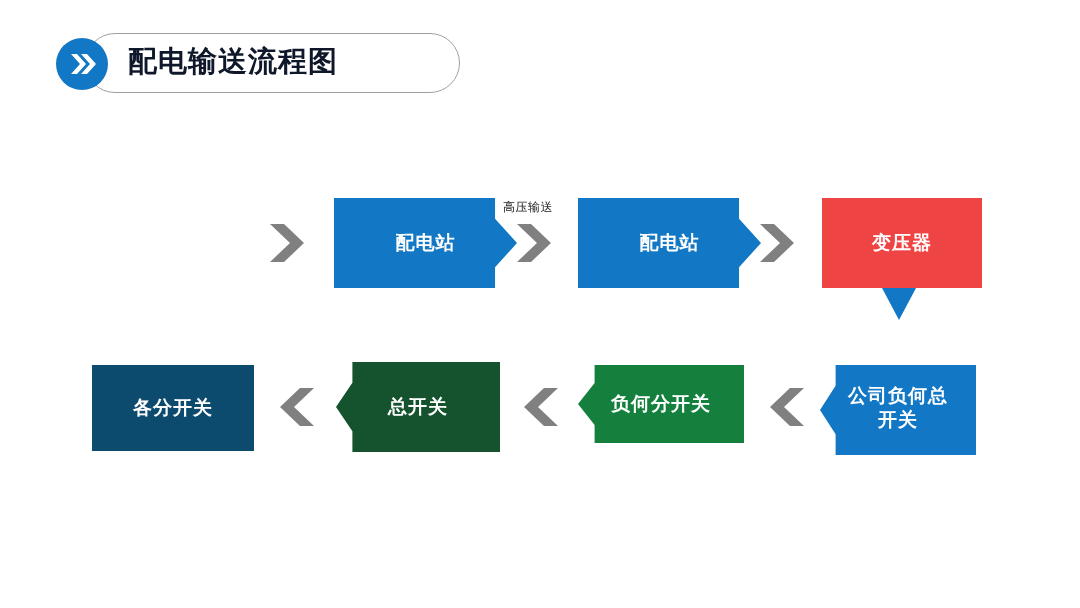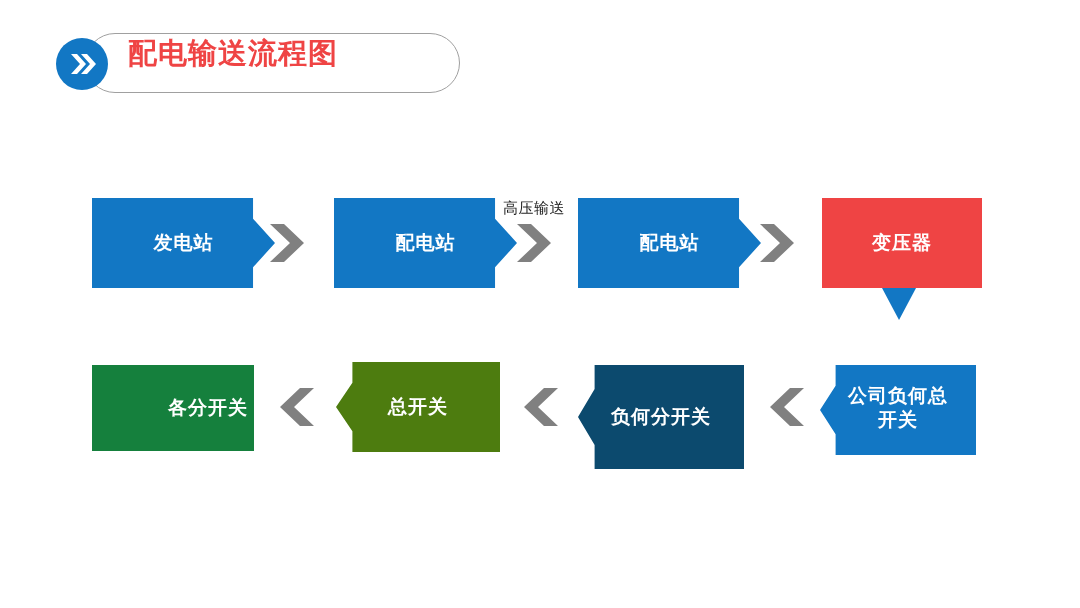--- a/index.html
+++ b/index.html
@@ -43,28 +43,28 @@
     border-radius: 50%;
     background: #1277c4;
     display: flex;
     align-items: center;
     justify-content: center;
   }
   #title-badge svg { display: block; }
   #title-text {
     position: absolute;
     left: 72px;
-    top: 0;
+    top: 11px;
     width: 300px;
     height: 40px;
     line-height: 40px;
-    font-family: Liberation Serif, serif;
+    font-family: Liberation Mono, monospace;
     font-size: 29px;
     font-weight: 700;
-    color: #ef4444;
+    color: #0f172a;
     letter-spacing: 1px;
     white-space: nowrap;
   }
 
   
   #flow {
     position: absolute;
     left: 0;
     top: 0;
     width: 1080px;
@@ -109,21 +109,21 @@
     border-top: 32px solid #1277c4;
   }
 
   .chev {
     position: absolute;
   }
   .chev svg { display: block; }
 
   .edge-label {
     position: absolute;
-    font-size: 15px;
+    font-size: 12px;
     font-weight: 400;
     color: #1d1d1d;
     letter-spacing: 0.5px;
     white-space: nowrap;
   }
 </style>
 </head>
 <body>
 
 <div id="title-bar">
@@ -132,23 +132,20 @@
     <svg width="30" height="26" viewBox="0 0 30 26" aria-hidden="true">
       <path d="M4 3 L13 13 L4 23 L10 23 L19 13 L10 3 Z" fill="#ffffff"></path>
       <path d="M14 3 L23 13 L14 23 L20 23 L29 13 L20 3 Z" fill="#ffffff"></path>
     </svg>
   </div>
   <div id="title-text">配电输送流程图</div>
 </div>
 
 <div id="flow">
 
-  <div class="node arrow-right" style="left:92px; top:198px; width:183px; height:90px; background:#1277c4;">
-    <span class="node-label">发电站</span>
-  </div>
 
   <div class="chev" style="left:266px; top:221px; width:46px; height:44px;">
     <svg width="46" height="44" viewBox="0 0 46 44" aria-hidden="true">
       <path d="M4 3 L24 22 L4 41 L18 41 L38 22 L18 3 Z" fill="#808080"></path>
     </svg>
   </div>
 
   <div class="node arrow-right" style="left:334px; top:198px; width:183px; height:90px; background:#1277c4;">
     <span class="node-label">配电站</span>
   </div>
@@ -169,41 +166,41 @@
     <svg width="46" height="44" viewBox="0 0 46 44" aria-hidden="true">
       <path d="M4 3 L24 22 L4 41 L18 41 L38 22 L18 3 Z" fill="#808080"></path>
     </svg>
   </div>
 
   <div class="node pointer-down" style="left:822px; top:198px; width:160px; height:90px; background:#ef4444;">
     <span class="node-label">变压器</span>
     <span class="down-tip"></span>
   </div>
 
-  <div class="node" style="left:92px; top:365px; width:162px; height:86px; background:#15803d;justify-content:flex-end;">
+  <div class="node" style="left:92px; top:365px; width:162px; height:86px; background:#0c4a6e;">
     <span class="node-label">各分开关</span>
   </div>
 
   <div class="chev" style="left:272px; top:385px; width:46px; height:44px;">
     <svg width="46" height="44" viewBox="0 0 46 44" aria-hidden="true">
       <path d="M42 3 L22 22 L42 41 L28 41 L8 22 L28 3 Z" fill="#808080"></path>
     </svg>
   </div>
 
-  <div class="node arrow-left" style="left:336px; top:362px; width:164px; height:90px; background:#4d7c0f;">
+  <div class="node arrow-left" style="left:336px; top:362px; width:164px; height:90px; background:#14532d;">
     <span class="node-label">总开关</span>
   </div>
 
   <div class="chev" style="left:516px; top:385px; width:46px; height:44px;">
     <svg width="46" height="44" viewBox="0 0 46 44" aria-hidden="true">
       <path d="M42 3 L22 22 L42 41 L28 41 L8 22 L28 3 Z" fill="#808080"></path>
     </svg>
   </div>
 
-  <div class="node arrow-left" style="left:578px; top:365px; width:166px; height:104px; background:#0c4a6e;text-align:right;">
+  <div class="node arrow-left" style="left:578px; top:365px; width:166px; height:78px; background:#15803d;text-align:right;">
     <span class="node-label">负何分开关</span>
   </div>
 
   <div class="chev" style="left:762px; top:385px; width:46px; height:44px;">
     <svg width="46" height="44" viewBox="0 0 46 44" aria-hidden="true">
       <path d="M42 3 L22 22 L42 41 L28 41 L8 22 L28 3 Z" fill="#808080"></path>
     </svg>
   </div>
 
   <div class="node arrow-left" style="left:820px; top:365px; width:156px; height:90px; background:#1277c4;font-family:Liberation Mono, monospace;">

